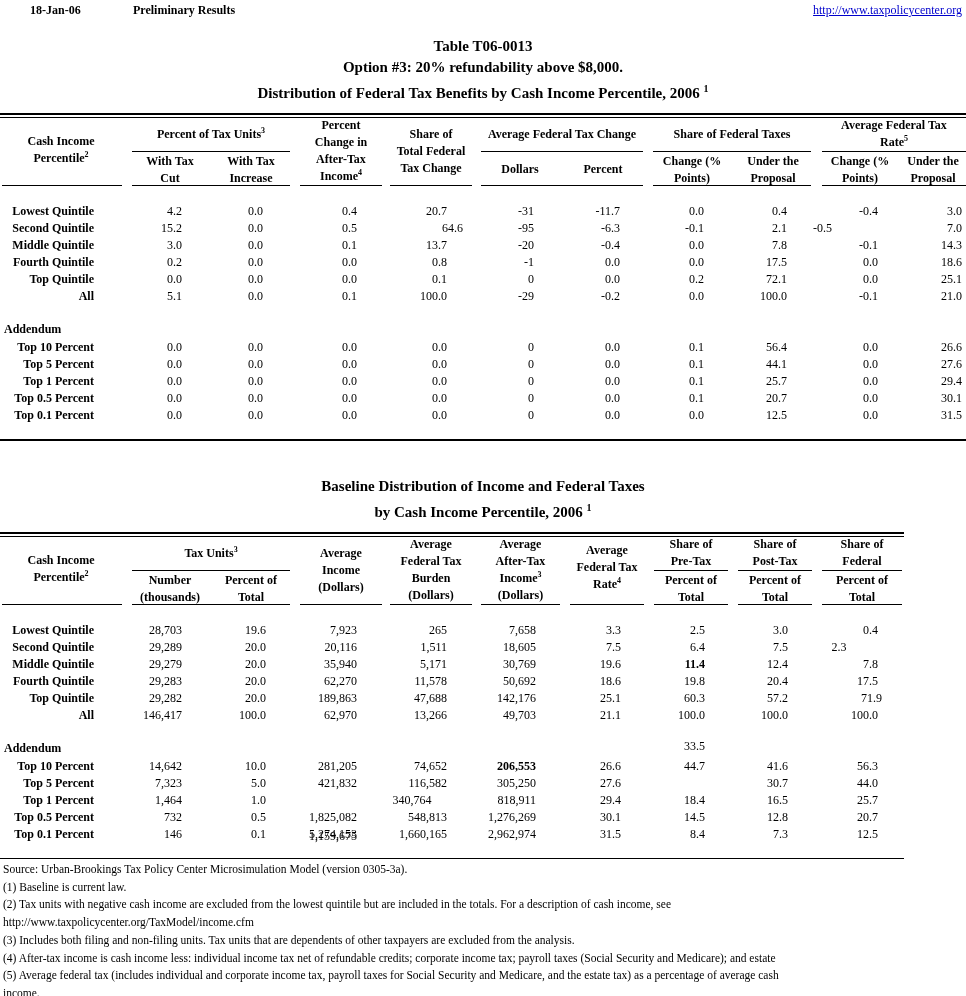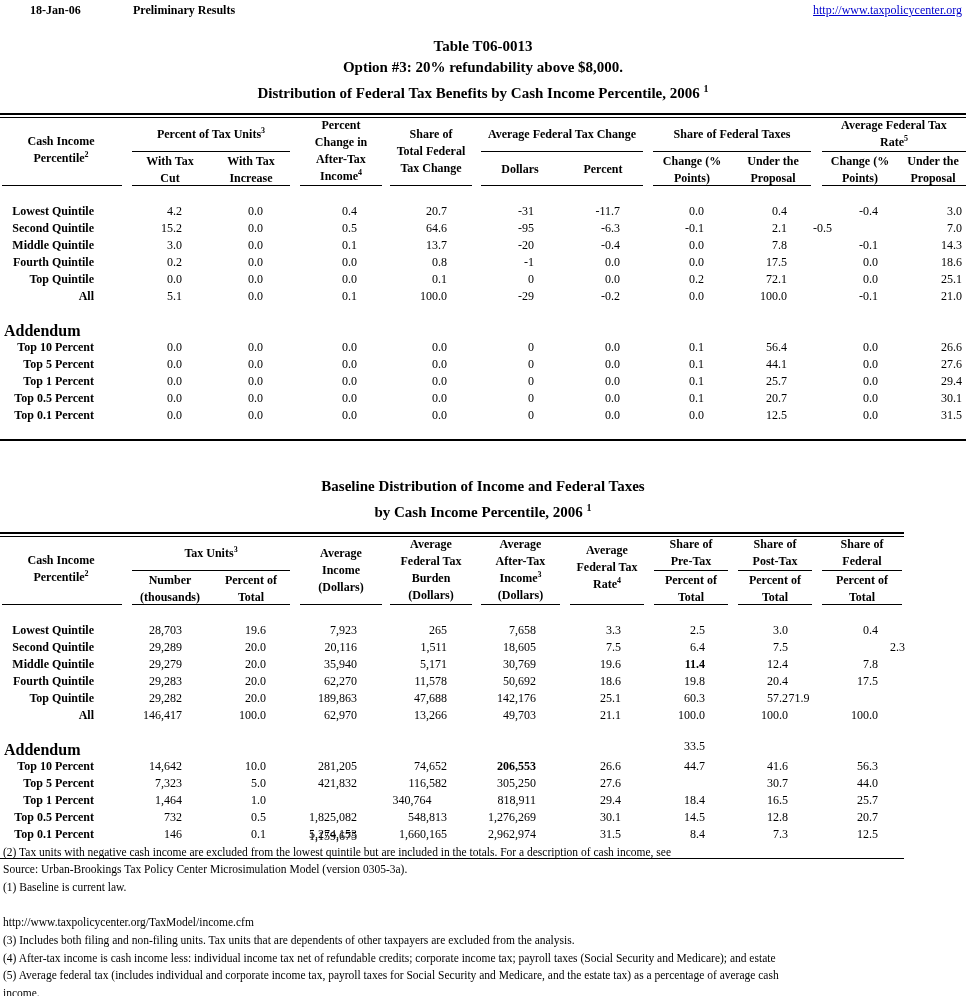--- a/index.html
+++ b/index.html
@@ -8,21 +8,21 @@
   .hdr-left { position: absolute; top: 3px; font-weight: bold; font-size: 12px; }
   .hdr-link { position: absolute; top: 3px; right: 4px; font-size: 12px; color: #0000cc; text-decoration: underline; }
   .title { position: absolute; left: 0; width: 966px; text-align: center; font-weight: bold; font-size: 15px; line-height: 21px; }
   .title sup { font-size: 10px; }
   .dbl { position: absolute; left: 0; height: 0; border-top: 2px solid #000; border-bottom: 1px solid #000; padding-top: 2px; box-sizing: content-box; }
   .rule { position: absolute; height: 0; border-top: 1px solid #000; }
   .th { position: absolute; font-weight: bold; font-size: 12px; text-align: center; line-height: 17px; }
   .th sup { font-size: 8px; line-height: 0; }
   .rowlabel { position: absolute; font-weight: bold; font-size: 12px; text-align: right; line-height: 17px; }
   .cell { position: absolute; font-size: 12px; text-align: right; line-height: 17px; }
-  .addendum { position: absolute; left: 4px; font-weight: bold; font-size: 16px; }
+  .addendum { position: absolute; left: 4px; font-weight: bold; font-size: 12px; }
   .note { position: absolute; left: 3px; font-size: 11.5px; line-height: 17px; white-space: nowrap; }
 </style>
 </head>
 <body>
 
 <div class="hdr-left" style="left:30px;">18-Jan-06</div>
 <div class="hdr-left" style="left:133px;">Preliminary Results</div>
 <a class="hdr-link">http://www.taxpolicycenter.org</a>
 
 <div class="title" style="top:36px;">Table T06-0013</div>
@@ -75,21 +75,21 @@
       <div class="cell" style="left:474px; width:60px; top:203px;">-31</div>
       <div class="cell" style="left:560px; width:60px; top:203px;">-11.7</div>
       <div class="cell" style="left:644px; width:60px; top:203px;">0.0</div>
       <div class="cell" style="left:727px; width:60px; top:203px;">0.4</div>
       <div class="cell" style="left:818px; width:60px; top:203px;">-0.4</div>
       <div class="cell" style="left:902px; width:60px; top:203px;">3.0</div>
       <div class="rowlabel" style="left:0; width:94px; top:220px;">Second Quintile</div>
       <div class="cell" style="left:122px; width:60px; top:220px;">15.2</div>
       <div class="cell" style="left:203px; width:60px; top:220px;">0.0</div>
       <div class="cell" style="left:297px; width:60px; top:220px;">0.5</div>
-      <div class="cell" style="left:387px; width:60px; top:220px;">64.6</div>
+      <div class="cell" style="left:403px; width:60px; top:220px;">64.6</div>
       <div class="cell" style="left:474px; width:60px; top:220px;">-95</div>
       <div class="cell" style="left:560px; width:60px; top:220px;">-6.3</div>
       <div class="cell" style="left:644px; width:60px; top:220px;">-0.1</div>
       <div class="cell" style="left:727px; width:60px; top:220px;">2.1</div>
       <div class="cell" style="left:772px; width:60px; top:220px;">-0.5</div>
       <div class="cell" style="left:902px; width:60px; top:220px;">7.0</div>
       <div class="rowlabel" style="left:0; width:94px; top:237px;">Middle Quintile</div>
       <div class="cell" style="left:122px; width:60px; top:237px;">3.0</div>
       <div class="cell" style="left:203px; width:60px; top:237px;">0.0</div>
       <div class="cell" style="left:297px; width:60px; top:237px;">0.1</div>
@@ -250,21 +250,21 @@
       <div class="cell" style="left:808px; width:70px; top:622px;">0.4</div>
       <div class="rowlabel" style="left:0; width:94px; top:639px;">Second Quintile</div>
       <div class="cell" style="left:112px; width:70px; top:639px;">29,289</div>
       <div class="cell" style="left:196px; width:70px; top:639px;">20.0</div>
       <div class="cell" style="left:287px; width:70px; top:639px;">20,116</div>
       <div class="cell" style="left:377px; width:70px; top:639px;">1,511</div>
       <div class="cell" style="left:466px; width:70px; top:639px;">18,605</div>
       <div class="cell" style="left:551px; width:70px; top:639px;">7.5</div>
       <div class="cell" style="left:635px; width:70px; top:639px;">6.4</div>
       <div class="cell" style="left:718px; width:70px; top:639px;">7.5</div>
-      <div class="cell" style="left:835px; width:70px; top:639px;">2.3</div>
+      <div class="cell" style="left:804px; width:70px; top:639px;text-align:center;">2.3</div>
       <div class="rowlabel" style="left:0; width:94px; top:656px;">Middle Quintile</div>
       <div class="cell" style="left:112px; width:70px; top:656px;">29,279</div>
       <div class="cell" style="left:196px; width:70px; top:656px;">20.0</div>
       <div class="cell" style="left:287px; width:70px; top:656px;">35,940</div>
       <div class="cell" style="left:377px; width:70px; top:656px;">5,171</div>
       <div class="cell" style="left:466px; width:70px; top:656px;">30,769</div>
       <div class="cell" style="left:551px; width:70px; top:656px;">19.6</div>
       <div class="cell" style="left:635px; width:70px; top:656px;font-weight:bold;">11.4</div>
       <div class="cell" style="left:718px; width:70px; top:656px;">12.4</div>
       <div class="cell" style="left:808px; width:70px; top:656px;">7.8</div>
@@ -280,21 +280,21 @@
       <div class="cell" style="left:808px; width:70px; top:673px;">17.5</div>
       <div class="rowlabel" style="left:0; width:94px; top:690px;">Top Quintile</div>
       <div class="cell" style="left:112px; width:70px; top:690px;">29,282</div>
       <div class="cell" style="left:196px; width:70px; top:690px;">20.0</div>
       <div class="cell" style="left:287px; width:70px; top:690px;">189,863</div>
       <div class="cell" style="left:377px; width:70px; top:690px;">47,688</div>
       <div class="cell" style="left:466px; width:70px; top:690px;">142,176</div>
       <div class="cell" style="left:551px; width:70px; top:690px;">25.1</div>
       <div class="cell" style="left:635px; width:70px; top:690px;">60.3</div>
       <div class="cell" style="left:718px; width:70px; top:690px;">57.2</div>
-      <div class="cell" style="left:764px; width:70px; top:690px;text-align:center;">71.9</div>
+      <div class="cell" style="left:812px; width:70px; top:690px;">71.9</div>
       <div class="rowlabel" style="left:0; width:94px; top:707px;">All</div>
       <div class="cell" style="left:112px; width:70px; top:707px;">146,417</div>
       <div class="cell" style="left:196px; width:70px; top:707px;">100.0</div>
       <div class="cell" style="left:287px; width:70px; top:707px;">62,970</div>
       <div class="cell" style="left:377px; width:70px; top:707px;">13,266</div>
       <div class="cell" style="left:466px; width:70px; top:707px;">49,703</div>
       <div class="cell" style="left:551px; width:70px; top:707px;">21.1</div>
       <div class="cell" style="left:635px; width:70px; top:707px;">100.0</div>
       <div class="cell" style="left:718px; width:70px; top:707px;">100.0</div>
       <div class="cell" style="left:808px; width:70px; top:707px;">100.0</div>
@@ -350,19 +350,19 @@
       <div class="cell" style="left:718px; width:70px; top:826px;">7.3</div>
       <div class="cell" style="left:808px; width:70px; top:826px;">12.5</div>
     </div>
 
   <div class="rule" style="left:0; width:904px; top:858px;"></div>
 </div>
 
 <div id="notes">
     <div class="note" style="top:861px;">Source: Urban-Brookings Tax Policy Center Microsimulation Model (version 0305-3a).</div>
     <div class="note" style="top:878.7px;">(1) Baseline is current law.</div>
-    <div class="note" style="top:844px;text-align:right;">(2) Tax units with negative cash income are excluded from the lowest quintile but are included in the totals. For a description of cash income, see</div>
+    <div class="note" style="top:896px;text-align:right;">(2) Tax units with negative cash income are excluded from the lowest quintile but are included in the totals. For a description of cash income, see</div>
     <div class="note" style="top:914.1px;">http://www.taxpolicycenter.org/TaxModel/income.cfm</div>
     <div class="note" style="top:931.8px;">(3) Includes both filing and non-filing units.  Tax units that are dependents of other taxpayers are excluded from the analysis.</div>
     <div class="note" style="top:949.5px;">(4) After-tax income is cash income less: individual income tax net of refundable credits; corporate income tax; payroll taxes (Social Security and Medicare); and estate</div>
     <div class="note" style="top:967.2px;">(5) Average federal tax (includes individual and corporate income tax, payroll taxes for Social Security and Medicare, and the estate tax) as a percentage of average cash</div>
     <div class="note" style="top:984.9px;">income.</div>
   </div>
 
 </body></html>

